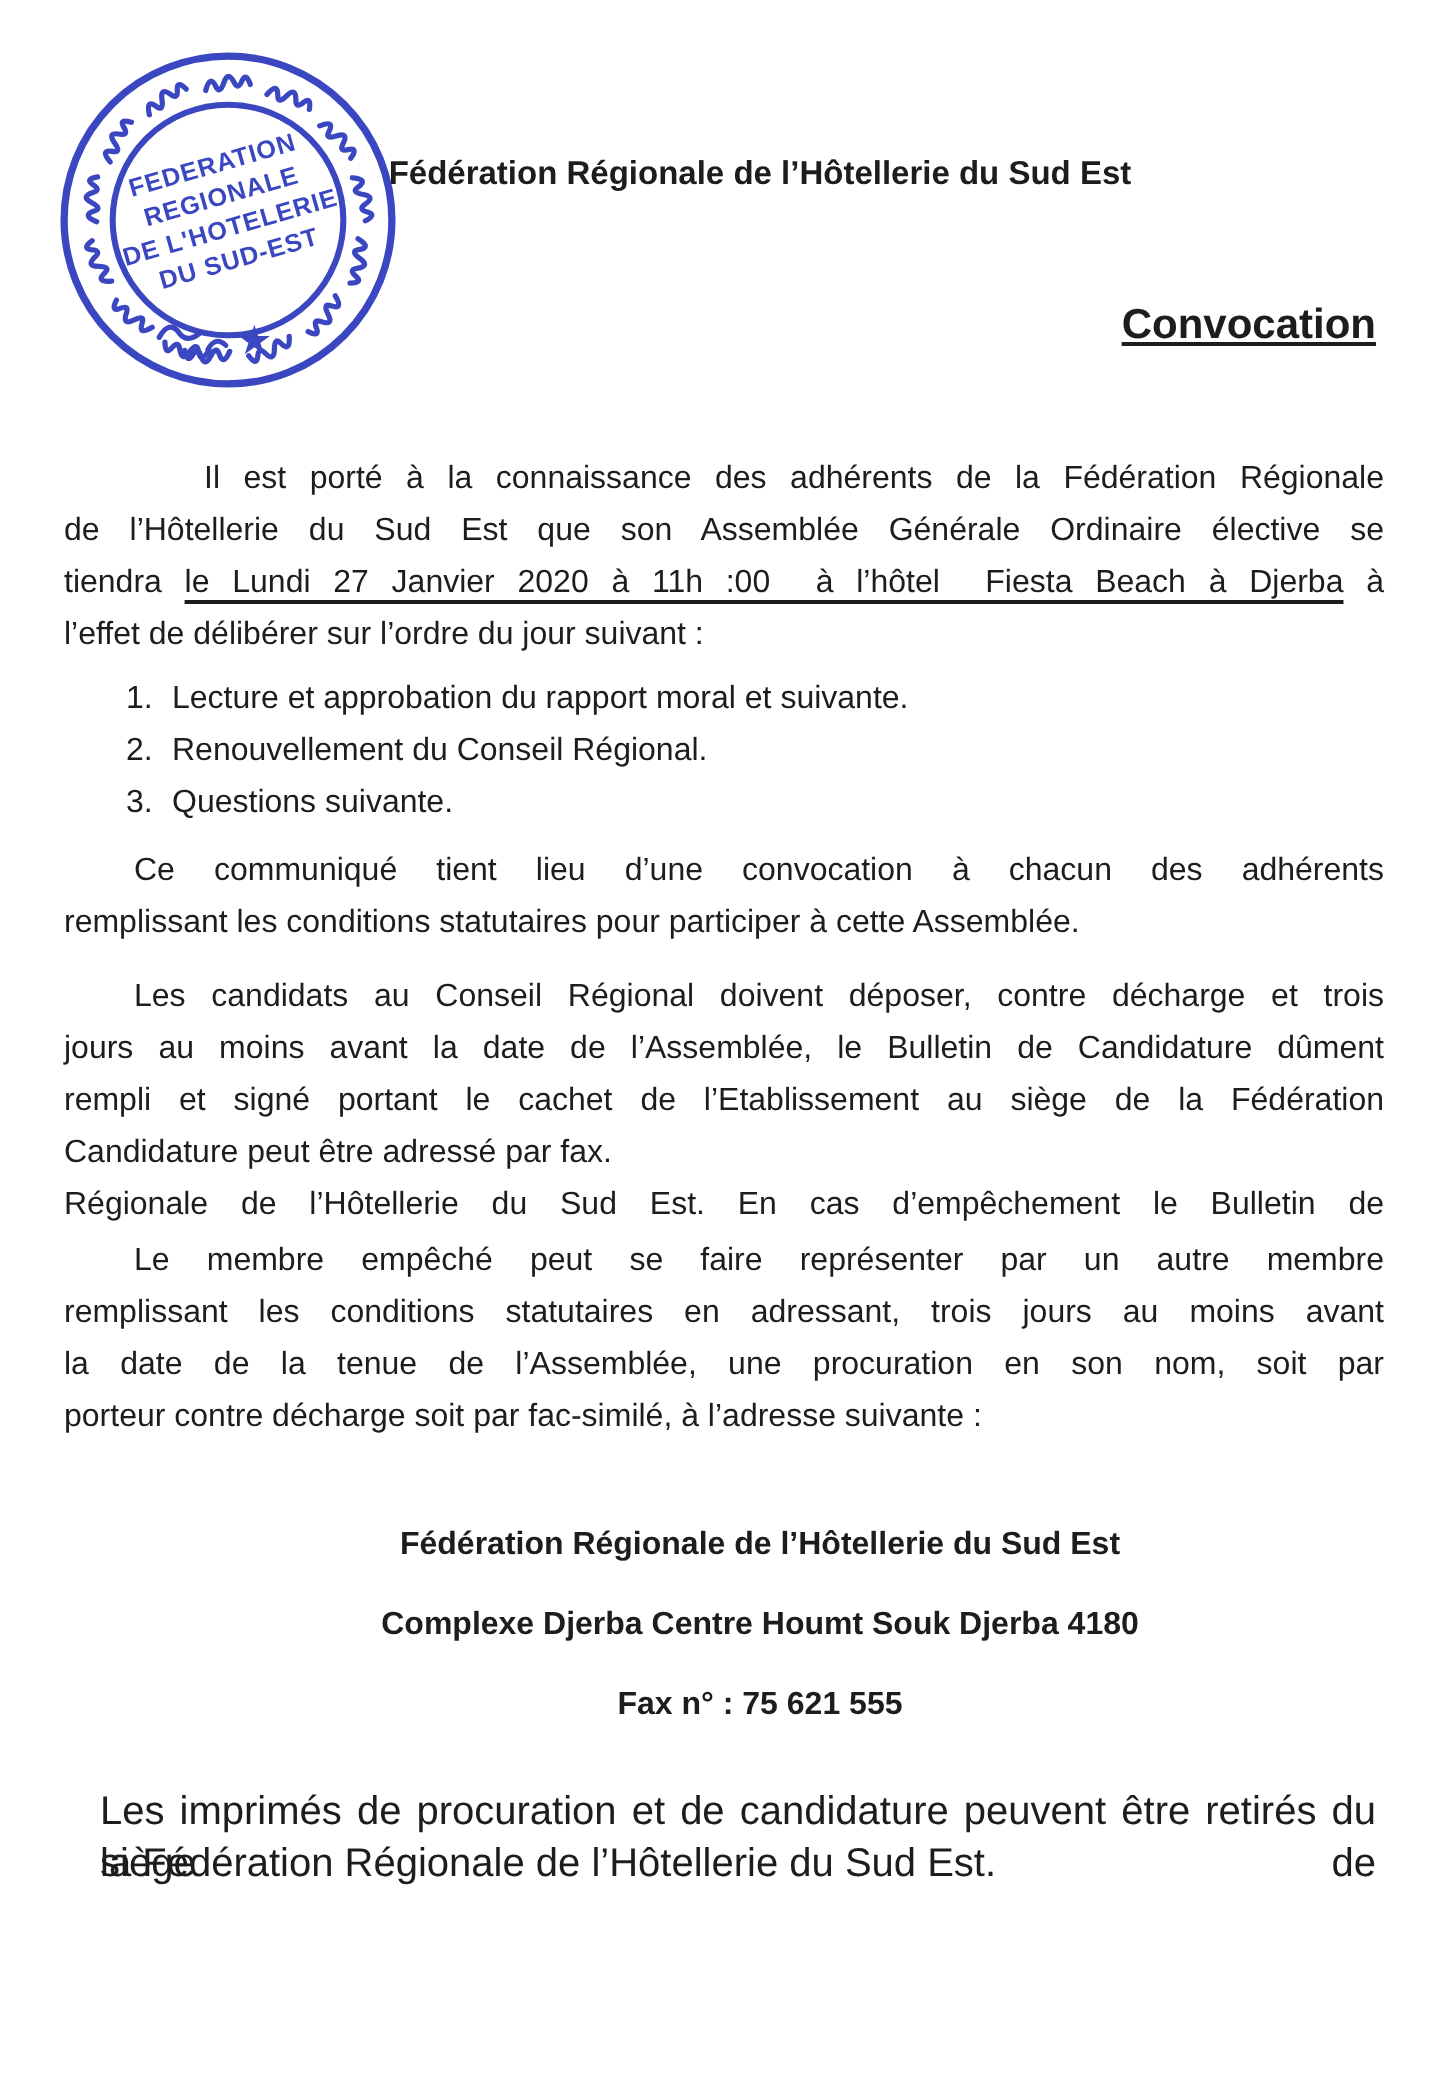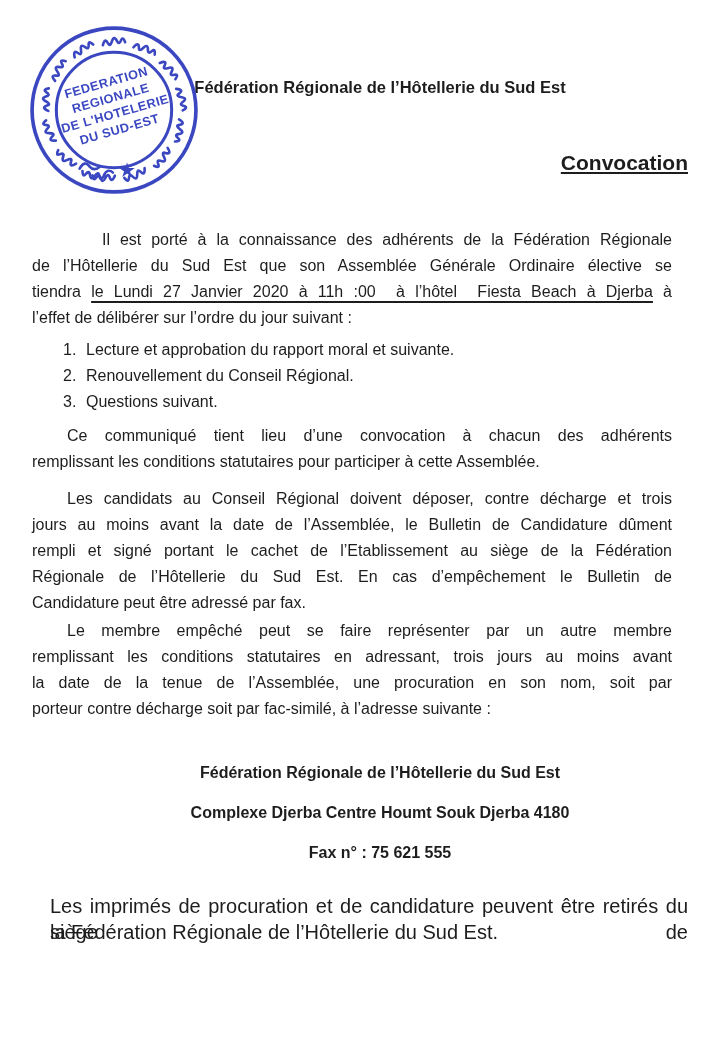--- a/index.html
+++ b/index.html
@@ -27,21 +27,21 @@
   .doc-title {
     margin: 56px 32px 0 72px;
     text-align: right;
     font-weight: bold;
     font-size: 21px;
     line-height: 20px;
     text-decoration: underline;
   }
 
   
-  .para { margin-left: 32px; margin-right: 48px; font-size: 16px; }
+  .para { margin-left: 32px; margin-right: 28px; font-size: 16px; }
   .pline { line-height: 26px; height: 26px; white-space: normal; }
   .j { text-align: justify; text-align-last: justify; }
   .ind70 { text-indent: 70px; }
   .ind35 { text-indent: 35px; }
   .p1 { margin-top: 54px; }
   .p2 { margin-top: 8px; }
   .p3 { margin-top: 11px; }
   .p4 { margin-top: 2px; }
 
   .emph {
@@ -111,34 +111,34 @@
   <div class="para p1">
     <div class="pline j ind70">Il est porté à la connaissance des adhérents de la Fédération Régionale</div>
     <div class="pline j">de l’Hôtellerie du Sud Est que son Assemblée Générale Ordinaire élective se</div>
     <div class="pline j"><span>tiendra </span><span class="emph">le Lundi 27 Janvier 2020 à 11h :00 &nbsp;à l’hôtel &nbsp;Fiesta Beach à Djerba</span><span> à</span></div>
     <div class="pline">l’effet de délibérer sur l’ordre du jour suivant :</div>
   </div>
 
   <div class="agenda">
     <div class="arow"><span class="anum">1.</span><span class="atxt">Lecture et approbation du rapport moral et suivante.</span></div>
     <div class="arow"><span class="anum">2.</span><span class="atxt">Renouvellement du Conseil Régional.</span></div>
-    <div class="arow"><span class="anum">3.</span><span class="atxt">Questions suivant.</span></div>
+    <div class="arow"><span class="anum">3.</span><span class="atxt">Questions suivante.</span></div>
   </div>
 
   <div class="para p2">
     <div class="pline j ind35">Ce communiqué tient lieu d’une convocation à chacun des adhérents</div>
     <div class="pline">remplissant les conditions statutaires pour participer à cette Assemblée.</div>
   </div>
 
   <div class="para p3">
     <div class="pline j ind35">Les candidats au Conseil Régional doivent déposer, contre décharge et trois</div>
     <div class="pline j">jours au moins avant la date de l’Assemblée, le Bulletin de Candidature dûment</div>
     <div class="pline j">rempli et signé portant le cachet de l’Etablissement au siège de la Fédération</div>
+    <div class="pline">Candidature peut être adressé par fax.</div>
     <div class="pline j">Régionale de l’Hôtellerie du Sud Est. En cas d’empêchement le Bulletin de</div>
-    <div class="pline">Candidature peut être adressé par fax.</div>
   </div>
 
   <div class="para p4">
     <div class="pline j ind35">Le membre empêché peut se faire représenter par un autre membre</div>
     <div class="pline j">remplissant les conditions statutaires en adressant, trois jours au moins avant</div>
     <div class="pline j">la date de la tenue de l’Assemblée, une procuration en son nom, soit par</div>
     <div class="pline">porteur contre décharge soit par fac-similé, à l’adresse suivante :</div>
   </div>
 
   <div class="addr">

